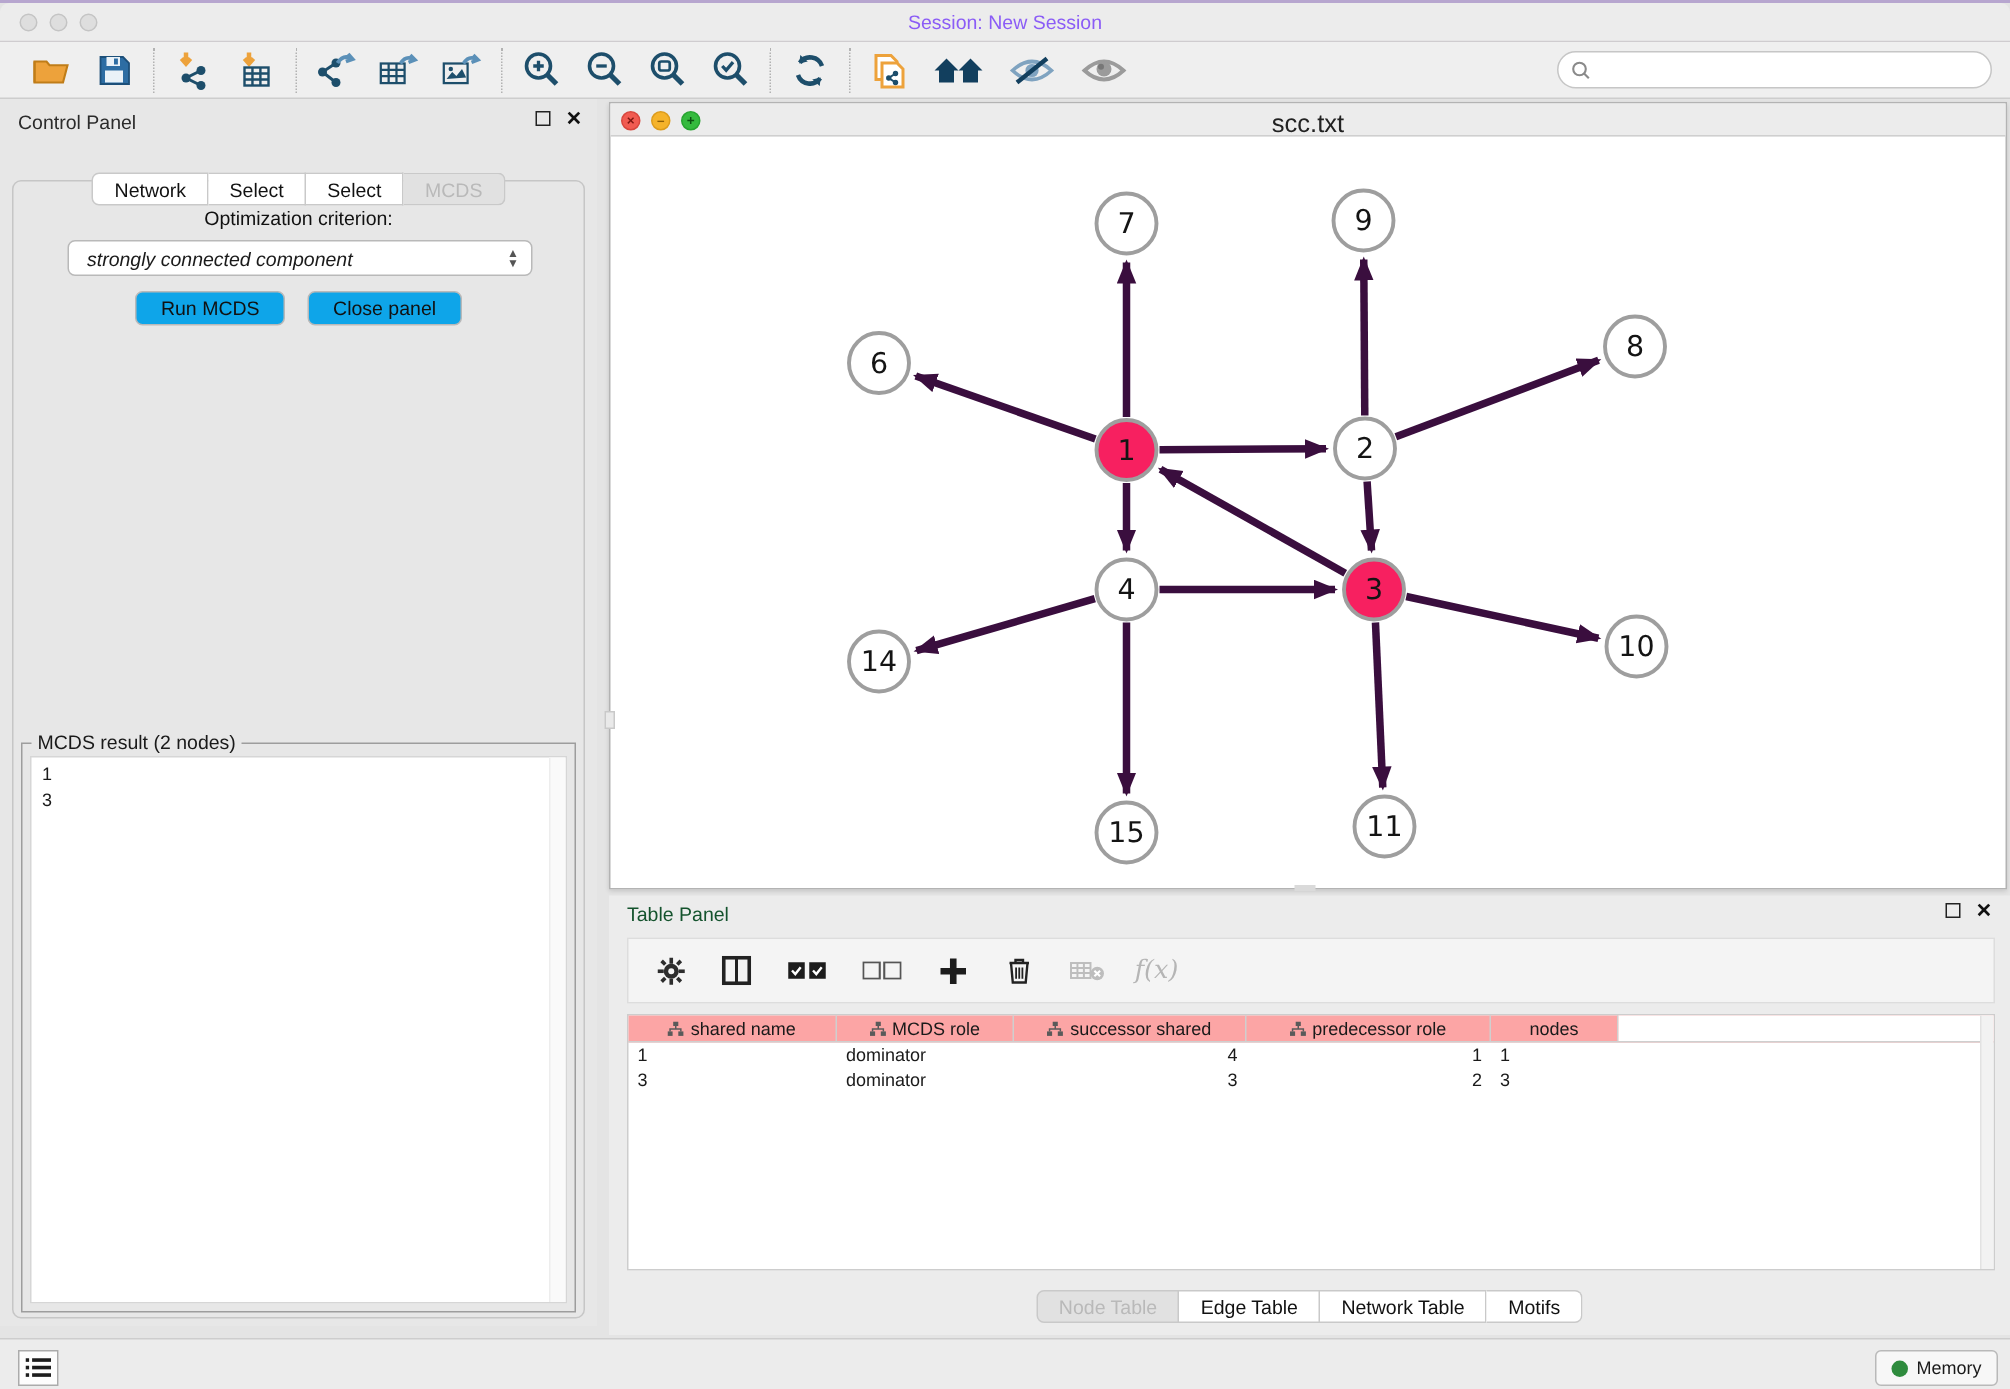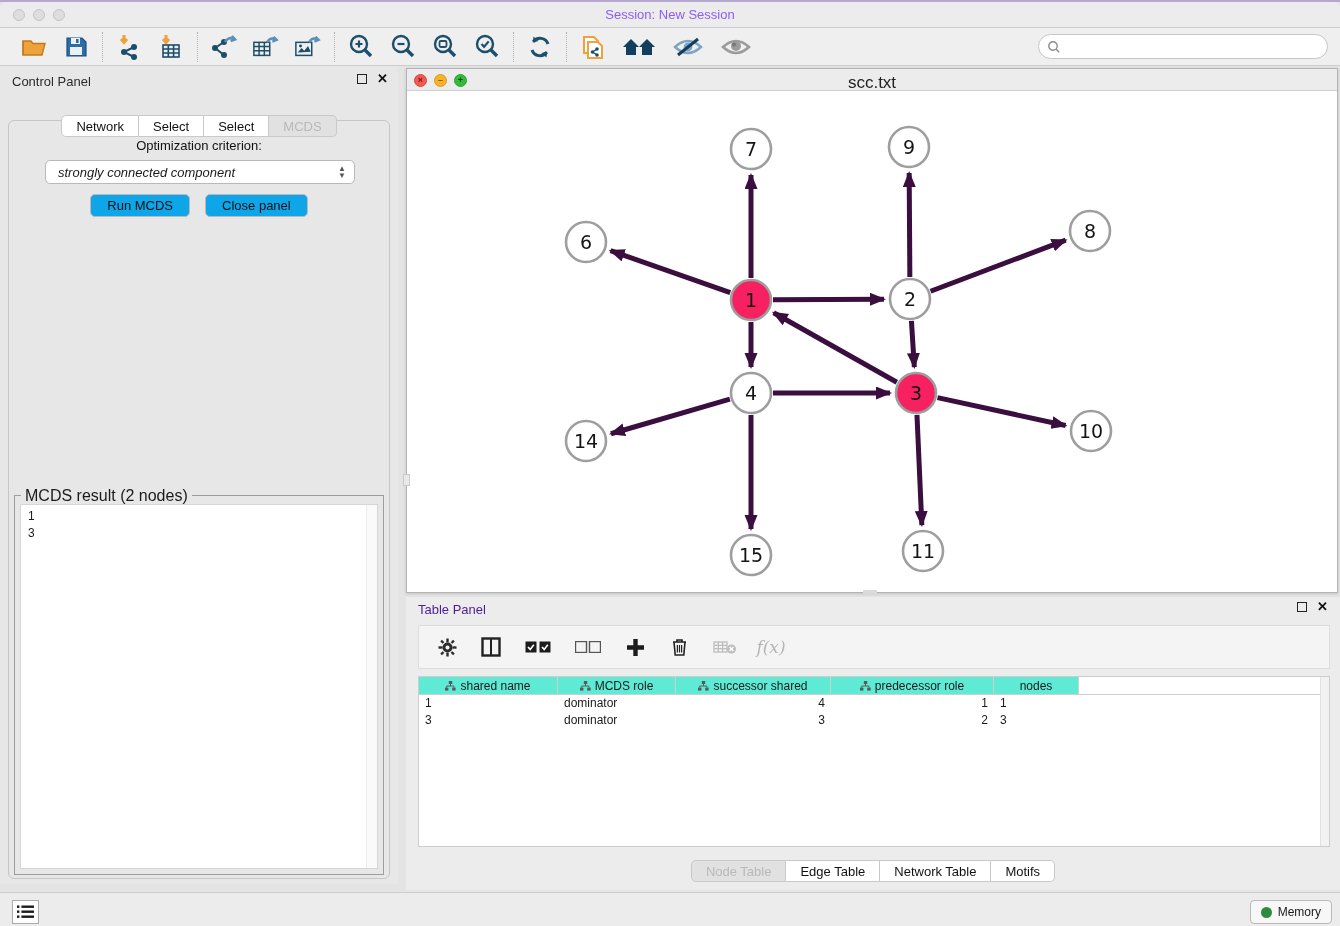--- a/index.html
+++ b/index.html
@@ -44,21 +44,21 @@
                border:1px solid #b9b9b9; border-radius:5px; display:flex; align-items:center;
                padding:0 8px 0 12px; font-size:13px; }
   .criterion .val { flex:1;font-style:italic; }
   .stepper { display:flex; flex-direction:column; gap:1px; align-items:center; }
   .stepper span { font-size:8px; line-height:6px; color:#555; }
   .cp-buttons { position:absolute; left:0; top:128px; width:100%; display:flex; justify-content:center; gap:15px; }
   .mac-btn { height:23px; padding:0 16px; background:#0ea5e9; border:1px solid #b9b9b9; border-radius:5px;
              font-size:13px; display:flex; align-items:center; color:#111; }
   .result-box { position:absolute; left:14px; top:429px; width:370px; height:380px;
                 border:1px solid #9d9d9d; background:#e7e7e7; }
-  .result-title { position:absolute; left:6px; top:-9px; background:#e7e7e7; padding:0 4px; font-size:16px; }
+  .result-title { position:absolute; left:6px; top:-9px; background:#e7e7e7; padding:0 4px; font-size:13px; }
   .result-list { position:absolute; left:5px; top:8px; right:5px; bottom:5px; background:#fff;
                  border:1px solid #d6d6d6; font-size:12px; padding:3px 0 0 7px; line-height:17px; }
   .result-scroll { position:absolute; top:0; right:0; width:11px; height:100%; background:#fafafa;
                    border-left:1px solid #ededed; }
 
   
   .net-window { position:absolute; left:406px; top:66px; width:932px; height:525px; background:#fff;
                 border:1px solid #b3b3b3; box-shadow:0 1px 3px rgba(0,0,0,.15); }
   .net-titlebar { position:absolute; left:0; top:0; width:100%; height:22px; background:#ececec;
                   border-bottom:1px solid #cfcfcf; }
@@ -67,29 +67,29 @@
         display:flex; align-items:center; justify-content:center; }
   .tl-red { background:#f15b51; border:1px solid #d8473e; color:#7e1510; }
   .tl-yel { background:#f5b32a; border:1px solid #dd9c1c; color:#8e5f06; }
   .tl-grn { background:#35ba3e; border:1px solid #27a430; color:#0c5212; }
   .net-canvas { position:absolute; left:0; top:22px; width:930px; height:502px; }
   .splitter-grip { position:absolute; left:-4px; top:405px; width:7px; height:12px; background:#e9e9e9; border:1px solid #c9c9c9; }
   .bottom-grip { position:absolute; left:456px; bottom:-2px; width:14px; height:4px; background:#dadada; }
 
   
   .table-panel { position:absolute; left:406px; top:595px; width:934px; height:293px; background:#ececec; }
-  .tp-head { position:absolute; left:12px; top:5px; font-size:13px; color:#4c1d95; }
+  .tp-head { position:absolute; left:12px; top:5px; font-size:13px; color:#14532d; }
   .tp-btns { position:absolute; right:12px; top:5px; display:flex; gap:10px; align-items:center; }
   .tp-toolbar { position:absolute; left:12px; top:28px; width:912px; height:44px; background:#f4f4f4;
                 border:1px solid #ddd; display:flex; align-items:center; gap:20px; padding-left:16px; }
   .tp-tool { display:flex; align-items:center; justify-content:center; width:24px; height:24px; }
   .fx { font-family:"DejaVu Serif", serif; font-style:italic; font-size:17px; color:#b5b5b5; }
   .data-table { position:absolute; left:12px; top:79px; width:912px; height:171px; background:#fff;
                 border:1px solid #cdcdcd; }
-  .dt-header { display:flex; height:18px; background:#5eead4; border-bottom:1px solid #cfcfcf; }
+  .dt-header { display:flex; height:18px; background:#fca5a5; border-bottom:1px solid #cfcfcf; }
   .dt-hcell { display:flex; align-items:center; justify-content:center; gap:4px; font-size:12px;
               border-right:1px solid #cfcfcf; height:100%; }
   .dt-filler { flex:1; background:#fff; border-right:none; }
   .dt-row { display:flex; height:17px; font-size:12px; }
   .dt-cell { padding:1px 6px; white-space:nowrap; overflow:hidden; }
   .dt-scroll { position:absolute; right:0; top:0; width:9px; height:100%; background:#f2f2f2; border-left:1px solid #e2e2e2; }
   .tp-tabs { position:absolute; left:0; bottom:8px; width:100%; display:flex; justify-content:center; }
 
   
   .statusbar { position:absolute; left:0; top:890px; width:1340px; height:36px; background:#ececec;

